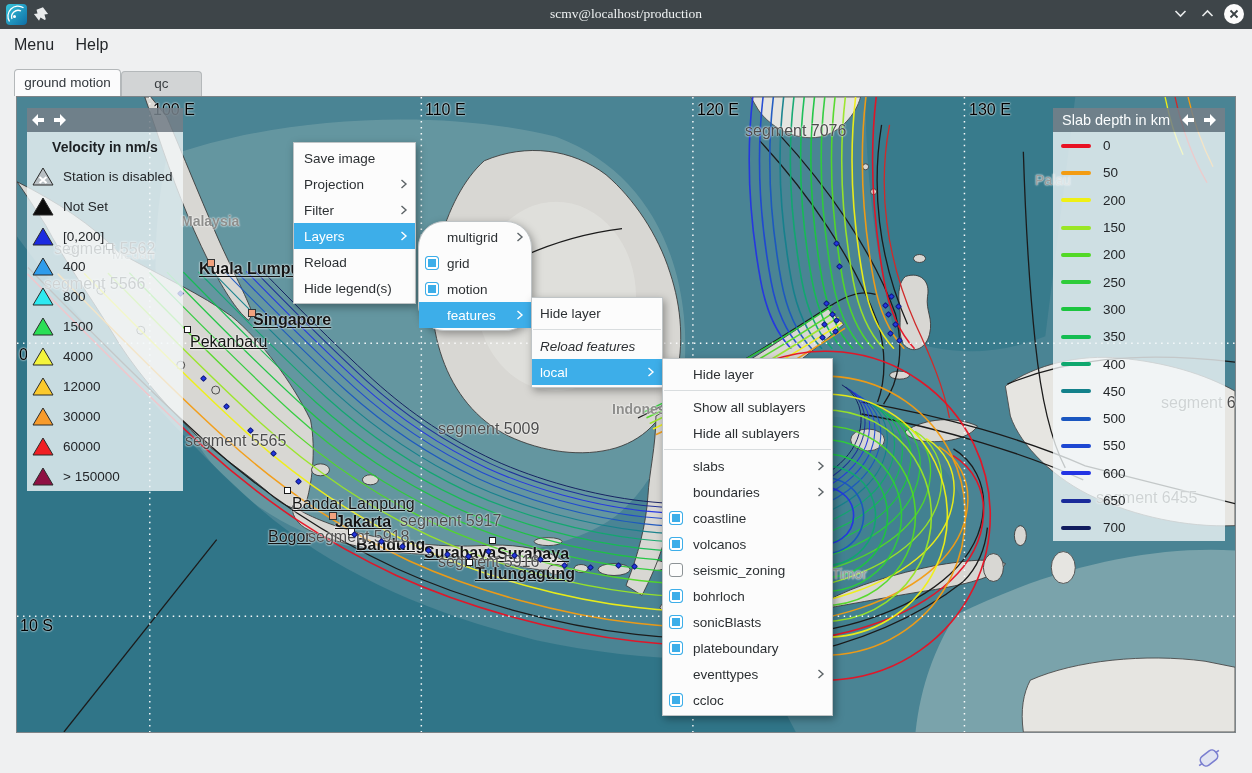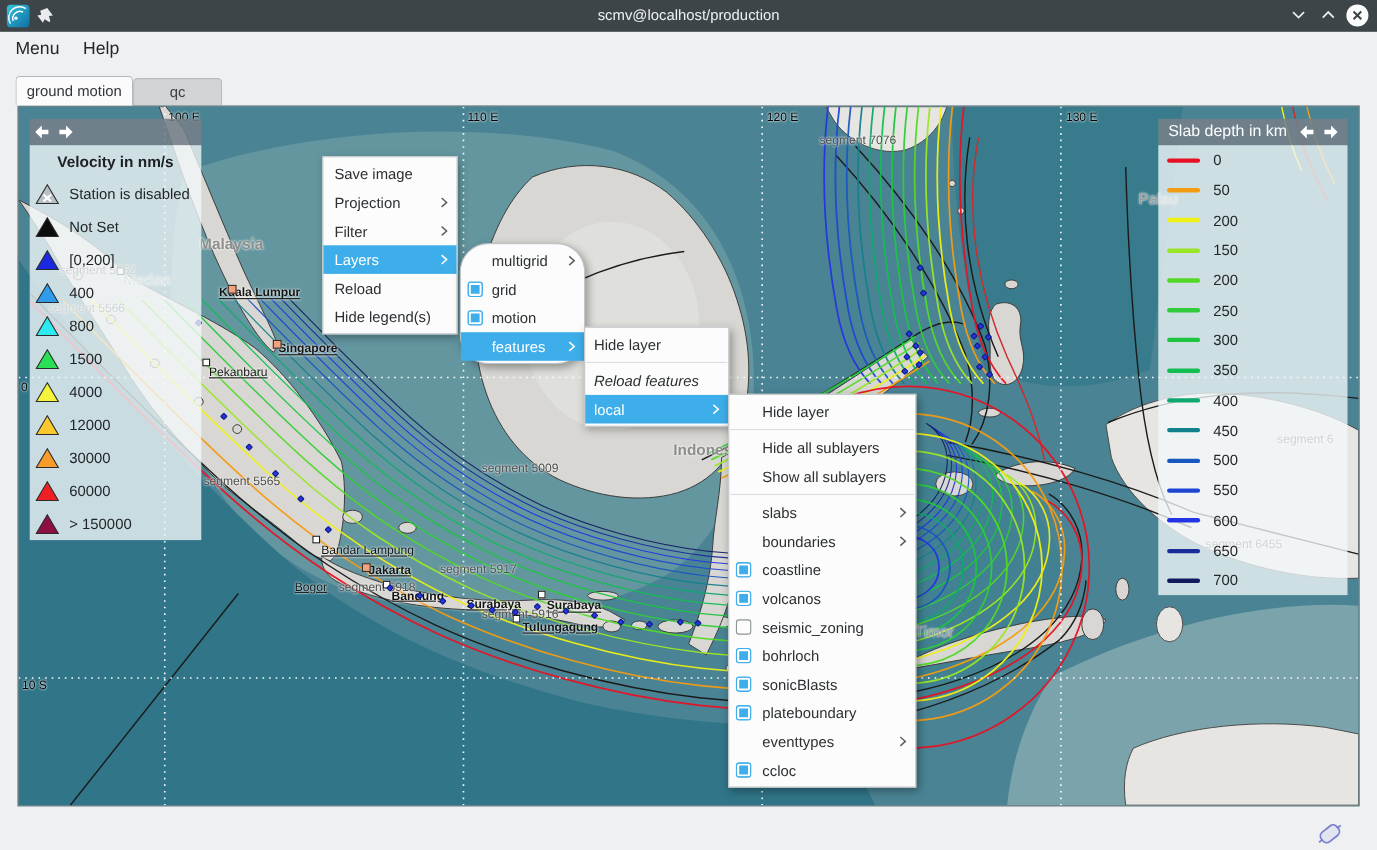--- a/index.html
+++ b/index.html
@@ -1,20 +1,20 @@
 <!DOCTYPE html>
 <html><head>
 <meta charset="utf-8">
 <style>
   html,body{margin:0;padding:0;}
   body{width:1252px;height:773px;position:relative;overflow:hidden;
        font-family:"Liberation Sans","DejaVu Sans",sans-serif;background:#eff0f1;
        -webkit-font-smoothing:antialiased;}
   
-  #titlebar{position:absolute;left:0;top:0;width:1252px;height:29px;background:#3e4549;}
+  #titlebar{position:absolute;left:0;top:0;width:1252px;height:29px;background:#3e4549;font-family:Liberation Serif, serif;}
   #titlebar .title{position:absolute;left:0;right:0;top:6px;text-align:center;color:#eef1f2;font-size:13.5px;}
   #app-logo{position:absolute;left:6px;top:4px;}
   #pin-icon{position:absolute;left:33px;top:6px;}
   .winbtn{position:absolute;top:9px;cursor:default;}
   #btn-min{left:1174px;} #btn-max{left:1201px;}
   #btn-close{position:absolute;left:1224px;top:4px;width:20px;height:20px;border-radius:50%;background:#fcfcfc;display:flex;align-items:center;justify-content:center;}
   
   #menubar{position:absolute;left:0;top:29px;width:1252px;height:30px;background:#eff0f1;}
   .mbar-item{display:inline-block;margin-top:7px;color:#232629;font-size:16px;}
   #mb-menu{margin-left:14px;} #mb-help{margin-left:17px;}
@@ -26,21 +26,21 @@
   
   #map-wrap{position:absolute;left:16px;top:96px;width:1218px;height:635px;border:1px solid #7d8488;background:#4a8494;z-index:1;}
   #map-svg{display:block;}
   .land{fill:#d8d7d3;stroke:#3c3c3c;stroke-width:0.9;}
   .land-light{fill:#e6e5e1;stroke:#4a4a4a;stroke-width:0.9;}
   .ct{fill:none;stroke-width:1.6;stroke-linecap:round;opacity:.95;}
   .fault{fill:none;stroke-width:1.3;}
   .grat{stroke:#ffffff;stroke-width:1.5;stroke-dasharray:1.5 4.5;opacity:.95;fill:none;}
   
   #overlay{position:absolute;left:0;top:0;width:1252px;height:773px;z-index:2;}
-  .lbl{position:absolute;white-space:nowrap;font-size:11px;
+  .lbl{position:absolute;white-space:nowrap;font-size:16px;
        text-shadow:0 0 2px rgba(255,255,255,.9),0 0 2px rgba(255,255,255,.7);}
   .lbl.country{color:#8d8d8b;font-weight:bold;font-size:14px;}
   .lbl.muted{color:#9a9a98;font-size:14px;}
   .lbl.city{color:#141414;text-decoration:underline;}
   .lbl.segment{color:#4d4d4d;}
   .lbl.bold{font-weight:bold;}
   .lbl.underline{text-decoration:underline;text-underline-offset:2px;}
   .mk{position:absolute;box-sizing:border-box;}
   .mk.station{width:7px;height:7px;background:#ffffff;border:1.2px solid #1a1a1a;}
   .mk.station-alt{width:8px;height:8px;background:#f2a27e;border:1px solid #333;}
@@ -577,24 +577,24 @@
             <polyline points="1.5,2 6,6 1.5,10" fill="none" stroke="currentColor" stroke-width="1.4"></polyline>
           </svg>
         </div>
       </div>
       <div class="menu" style="left: 662px; top: 358px; width: 169px;">
         <div class="menu-item">
           <span class="mlabel" style="margin-left: 30px;">Hide layer</span>
         </div>
         <div class="menu-sep"></div>
         <div class="menu-item">
+          <span class="mlabel" style="margin-left: 30px;">Show all sublayers</span>
+        </div>
+        <div class="menu-item">
           <span class="mlabel" style="margin-left: 30px;">Hide all sublayers</span>
-        </div>
-        <div class="menu-item">
-          <span class="mlabel" style="margin-left: 30px;">Show all sublayers</span>
         </div>
         <div class="menu-sep"></div>
         <div class="menu-item">
           <span class="mlabel" style="margin-left: 30px;">slabs</span>
           <svg class="chev" width="8" height="12" viewBox="0 0 8 12">
             <polyline points="1.5,2 6,6 1.5,10" fill="none" stroke="currentColor" stroke-width="1.4"></polyline>
           </svg>
         </div>
         <div class="menu-item">
           <span class="mlabel" style="margin-left: 30px;">boundaries</span>

